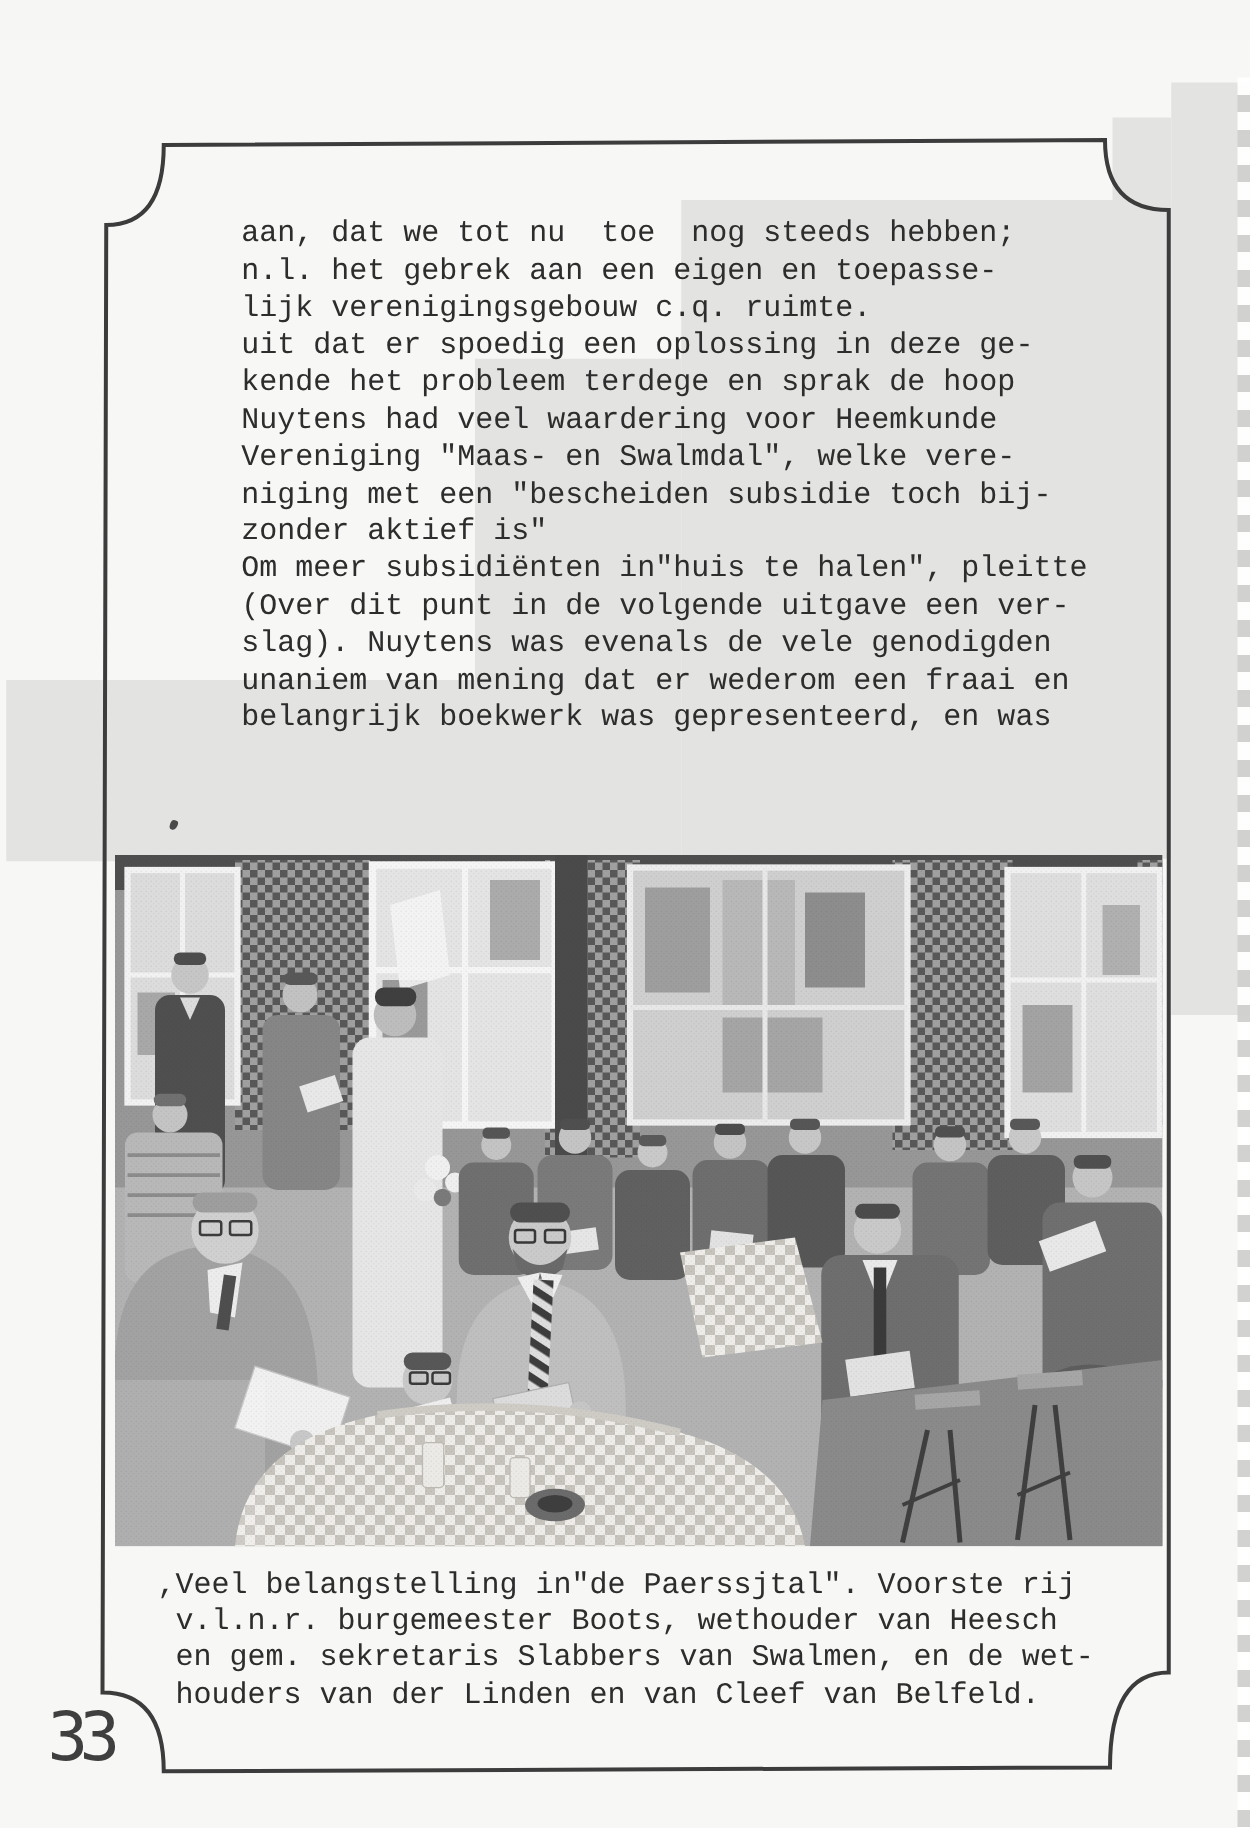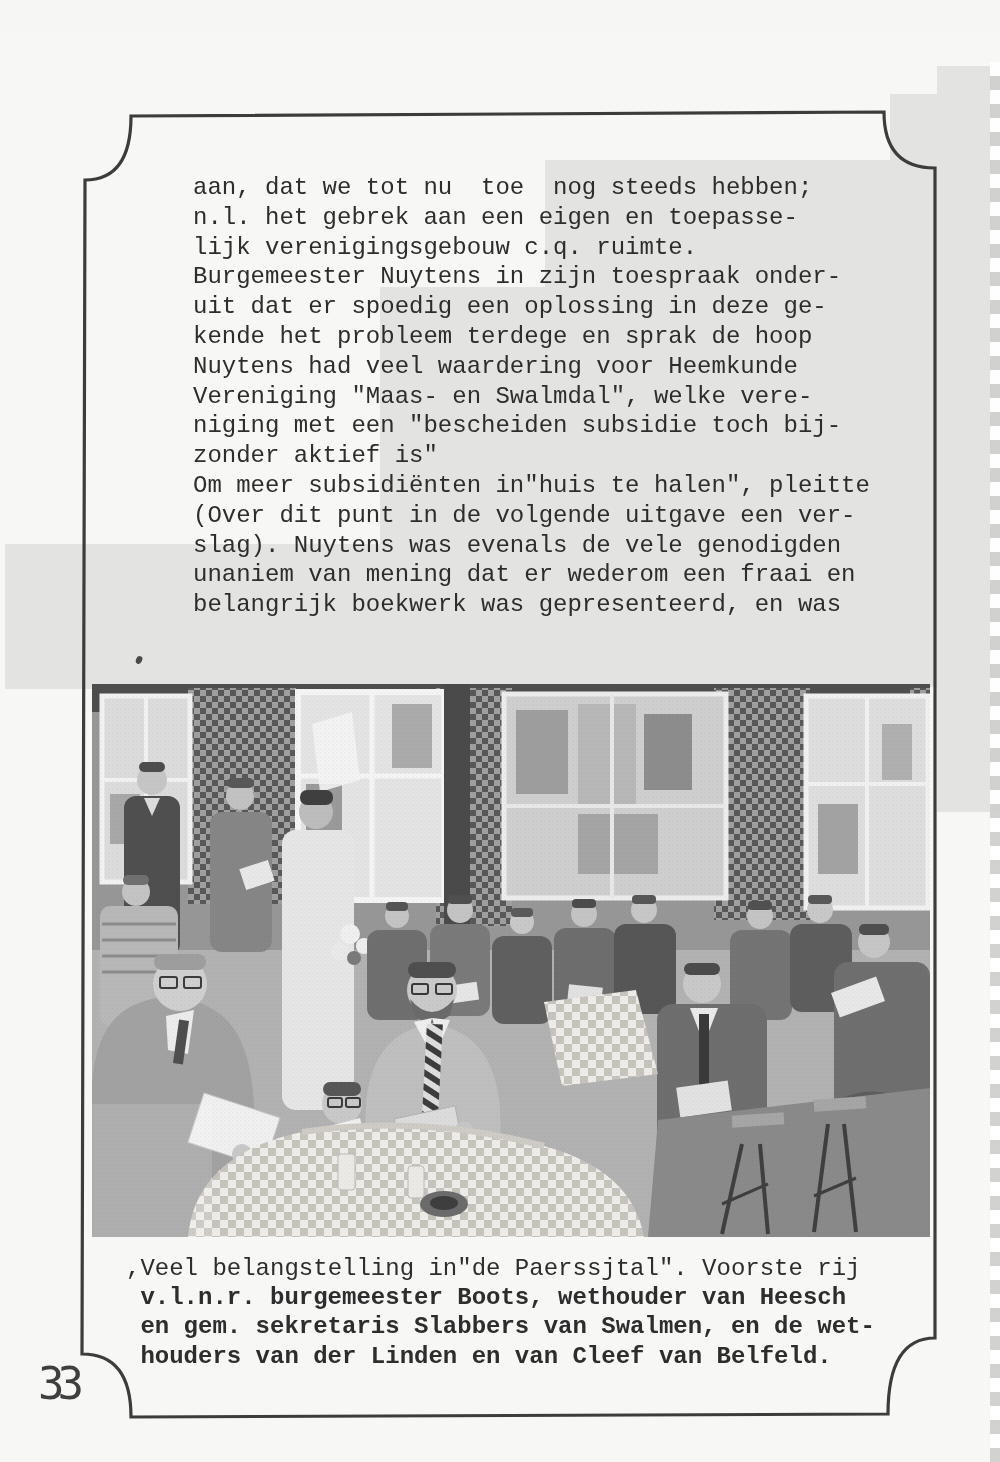--- a/index.html
+++ b/index.html
@@ -15,26 +15,26 @@
   .sF{left:0px;top:1441px;width:1000px;height:21px;background:#dcdcda;}
   .edge-dashes{position:absolute;left:990px;top:30px;width:10px;height:1432px;
         background:repeating-linear-gradient(180deg,rgba(255,255,255,.95) 0 14px,rgba(208,208,206,.95) 14px 28px);}
   
   .frame{position:absolute;left:0;top:0;}
   
   .body-text{position:absolute;left:193px;top:141px;font-size:24px;line-height:29.8px;}
   .tline{white-space:pre;}
   
   .caption{position:absolute;left:126px;top:1222px;font-size:24px;line-height:29.2px;}
-  .caption .tline + .tline{padding-left:1ch;font-weight:bold;}
+  .caption .tline + .tline{padding-left:1ch;}
   
   .photo{position:absolute;left:92px;top:652px;width:838px;height:553px;}
   .photo svg{display:block;width:838px;height:553px;}
   
-  .page-number{position:absolute;left:38px;top:1326px;font-size:44px;letter-spacing:-7px;
+  .page-number{position:absolute;left:38px;top:1326px;font-size:54px;letter-spacing:-7px;
         color:#3f3f3f;font-family:"DejaVu Sans Mono","Liberation Mono",monospace;}
   .stray-dot{position:absolute;left:136px;top:624px;width:6px;height:8px;border-radius:50% 40% 60% 50%;
         background:#4a4a4a;transform:rotate(20deg);}
 </style>
 </head>
 <body>
 
 <div class="page">
 
   <div class="shade sA"></div>
@@ -46,21 +46,20 @@
   <div class="edge-dashes"></div>
 
   <svg class="frame" width="1000" height="1462" viewBox="0 0 1000 1462">
     <path d="M 131,84 L 884,80 Q 884,136 935,136 L 935,1306 Q 888,1306 888,1382 L 131,1385 Q 131,1322 82,1322 L 85,148 Q 131,148 131,84 Z" fill="none" stroke="#3c3c3c" stroke-width="3.2" stroke-linecap="round"></path>
   </svg>
 
   <div class="body-text">
     <div class="tline">aan, dat we tot nu  toe  nog steeds hebben;</div>
     <div class="tline">n.l. het gebrek aan een eigen en toepasse-</div>
     <div class="tline">lijk verenigingsgebouw c.q. ruimte.</div>
-    <div class="tline">Burgemeester Nuytens in zijn toespraak onder-</div>
     <div class="tline">uit dat er spoedig een oplossing in deze ge-</div>
     <div class="tline">kende het probleem terdege en sprak de hoop</div>
     <div class="tline">Nuytens had veel waardering voor Heemkunde</div>
     <div class="tline">Vereniging "Maas- en Swalmdal", welke vere-</div>
     <div class="tline">niging met een "bescheiden subsidie toch bij-</div>
     <div class="tline">zonder aktief is"</div>
     <div class="tline">Om meer subsidiënten in"huis te halen", pleitte</div>
     <div class="tline">(Over dit punt in de volgende uitgave een ver-</div>
     <div class="tline">slag). Nuytens was evenals de vele genodigden</div>
     <div class="tline">unaniem van mening dat er wederom een fraai en</div>

